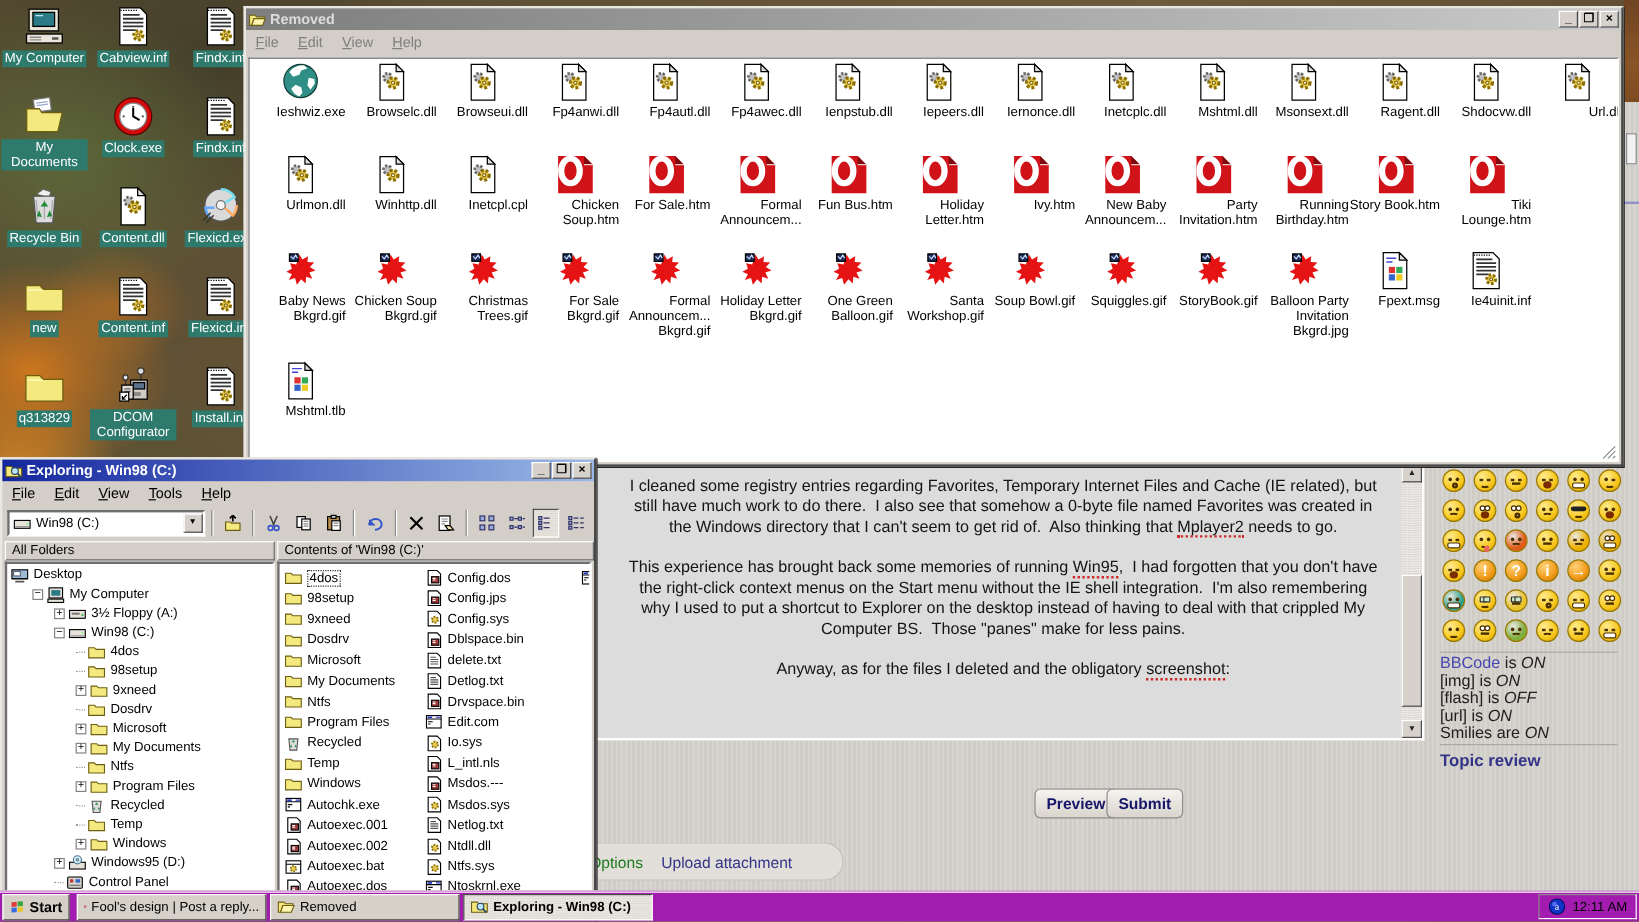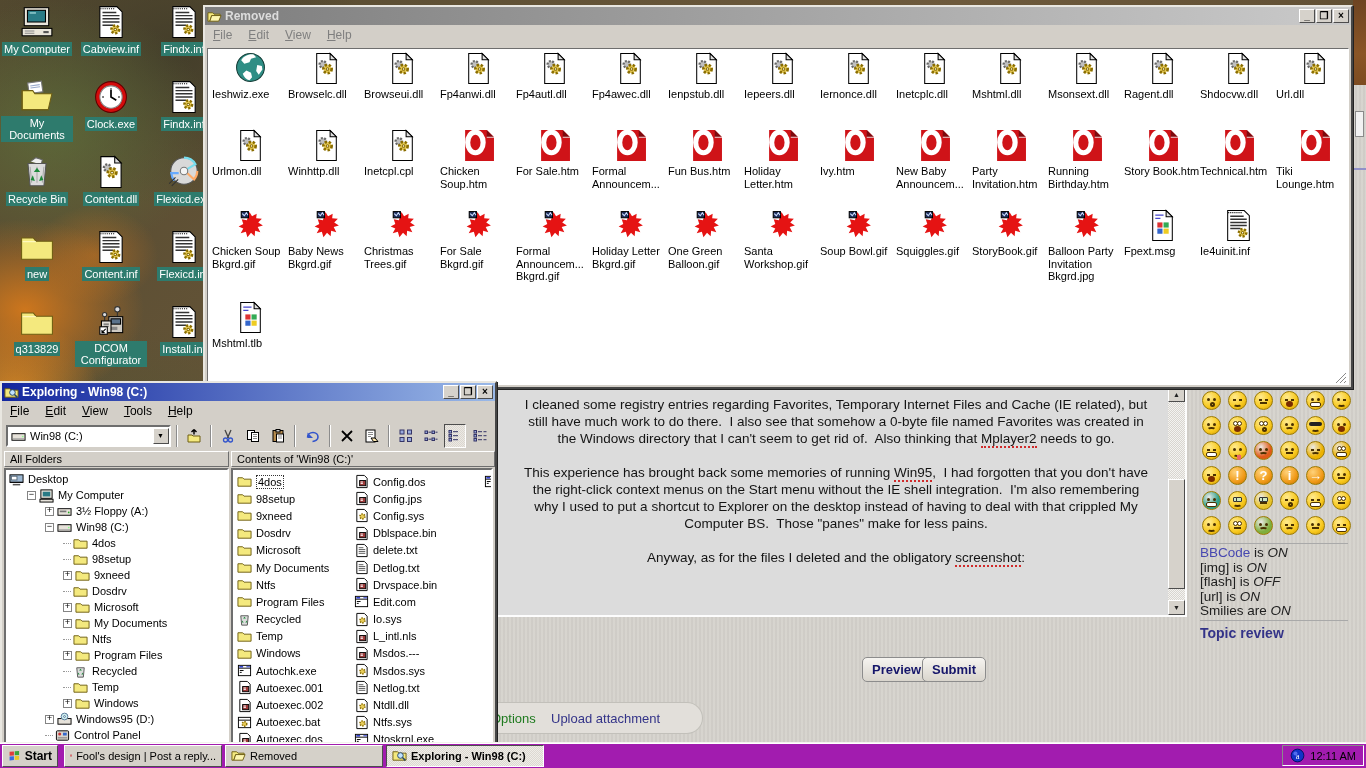--- a/index.html
+++ b/index.html
@@ -42,21 +42,21 @@
     font:bold 10px/11px "Liberation Sans",sans-serif;text-align:center;color:#000;}
   .menubar{display:flex;align-items:center;height:19px;font-size:12px;}
   .menubar .mitem{padding:2px 8px;}
   .menubar.dim .mitem{color:#7f7f7f;}
 
   
   #win-removed{left:203px;top:5px;width:1150px;height:384px;z-index:2;}
   #removed-client{position:absolute;left:2px;right:2px;top:41px;bottom:2px;background:#fff;
     border:1px solid;border-color:#6e6e6e #fff #fff #6e6e6e;overflow:hidden;}
   .irow{position:absolute;left:4px;right:4px;display:flex;}
-  .icell{width:76px;flex:0 0 76px;text-align:left;}
+  .icell{width:76px;flex:0 0 76px;text-align:right;}
   .icell .ic{display:block;margin:0 auto;}
   .icell .ilabel{margin-top:3px;font-size:11px;line-height:12.5px;color:#000;word-wrap:break-word;}
   #removed-grip{position:absolute;right:1px;bottom:1px;width:13px;height:13px;}
 
   
   #win-forum{position:absolute;left:485px;top:85px;right:0;bottom:26px;z-index:1;background:#d6d3cd;
     background-image:repeating-linear-gradient(90deg,rgba(255,255,255,.035) 0 2px,rgba(0,0,0,.03) 2px 4px);}
   #forum-rightline{position:absolute;right:0;top:83px;width:13px;height:2px;background:#9191c8;}
   #forum-rightbox{position:absolute;right:2px;top:26px;width:9px;height:26px;background:#f2f2f2;border:1px solid #8a8a8a;}
   #post-textarea{position:absolute;left:0;top:300px;width:702px;height:232px;background:#dcdcdc;
@@ -734,54 +734,43 @@
         </div>
         <div class="icell">
           <span class="ic" style="width: 33px; height: 33px;">
             <svg viewBox="0 0 32 32">
               <path d="M3 1h21l7 7v23H3z" fill="#cf1318"></path>
               <path d="M24 1l7 7h-7z" fill="#7e0a0e"></path>
               <path d="M24 8h7" stroke="#fff" stroke-width=".8"></path>
               <ellipse cx="13" cy="13" rx="7.5" ry="10" fill="none" stroke="#fff" stroke-width="5"></ellipse>
             </svg>
           </span>
-          <div class="ilabel">Technical.htm</div>
-        </div>
-        <div class="icell">
-          <span class="ic" style="width: 33px; height: 33px;">
-            <svg viewBox="0 0 32 32">
-              <path d="M3 1h21l7 7v23H3z" fill="#cf1318"></path>
-              <path d="M24 1l7 7h-7z" fill="#7e0a0e"></path>
-              <path d="M24 8h7" stroke="#fff" stroke-width=".8"></path>
-              <ellipse cx="13" cy="13" rx="7.5" ry="10" fill="none" stroke="#fff" stroke-width="5"></ellipse>
-            </svg>
-          </span>
           <div class="ilabel">Tiki Lounge.htm</div>
         </div>
       </div>
       <div class="irow" style="top: 160px;">
         <div class="icell">
           <span class="ic" style="width: 33px; height: 33px;">
             <svg viewBox="0 0 32 32">
               <path fill="#e51313" d="M15 3l2.5 4 4.5-2.5-.5 4.5 5.5.5-3.5 3.5 4.5 3-5 1.5 2.5 5-5-1.5-.5 5.5-3.5-3.5-3.5 4.5-1.5-5.5-5 1.5 2.5-4.5-4.5-2 4.5-2.5-1.5-4.5 5 1z"></path>
               <rect x="7" y="2.5" width="7" height="6" fill="#1e2f5e" stroke="#000"></rect>
               <path d="M8 4.5l2 2 2-3 1.5 2.5" stroke="#cfe0ff" fill="none"></path>
             </svg>
           </span>
-          <div class="ilabel">Chicken Soup Bkgrd.gif</div>
+          <div class="ilabel">Baby News Bkgrd.gif</div>
         </div>
         <div class="icell">
           <span class="ic" style="width: 33px; height: 33px;">
             <svg viewBox="0 0 32 32">
               <path fill="#e51313" d="M15 3l2.5 4 4.5-2.5-.5 4.5 5.5.5-3.5 3.5 4.5 3-5 1.5 2.5 5-5-1.5-.5 5.5-3.5-3.5-3.5 4.5-1.5-5.5-5 1.5 2.5-4.5-4.5-2 4.5-2.5-1.5-4.5 5 1z"></path>
               <rect x="7" y="2.5" width="7" height="6" fill="#1e2f5e" stroke="#000"></rect>
               <path d="M8 4.5l2 2 2-3 1.5 2.5" stroke="#cfe0ff" fill="none"></path>
             </svg>
           </span>
-          <div class="ilabel">Baby News Bkgrd.gif</div>
+          <div class="ilabel">Chicken Soup Bkgrd.gif</div>
         </div>
         <div class="icell">
           <span class="ic" style="width: 33px; height: 33px;">
             <svg viewBox="0 0 32 32">
               <path fill="#e51313" d="M15 3l2.5 4 4.5-2.5-.5 4.5 5.5.5-3.5 3.5 4.5 3-5 1.5 2.5 5-5-1.5-.5 5.5-3.5-3.5-3.5 4.5-1.5-5.5-5 1.5 2.5-4.5-4.5-2 4.5-2.5-1.5-4.5 5 1z"></path>
               <rect x="7" y="2.5" width="7" height="6" fill="#1e2f5e" stroke="#000"></rect>
               <path d="M8 4.5l2 2 2-3 1.5 2.5" stroke="#cfe0ff" fill="none"></path>
             </svg>
           </span>
           <div class="ilabel">Christmas Trees.gif</div>

